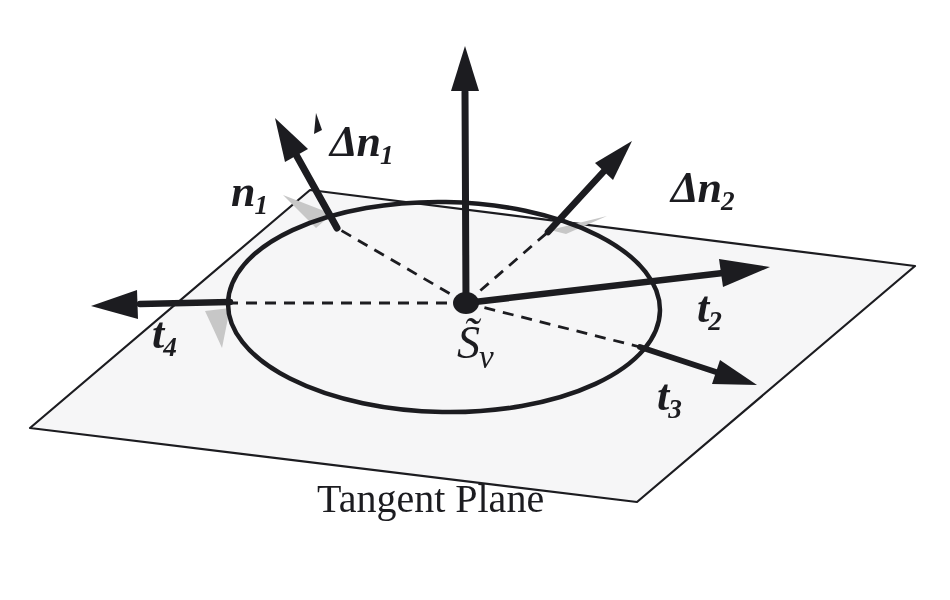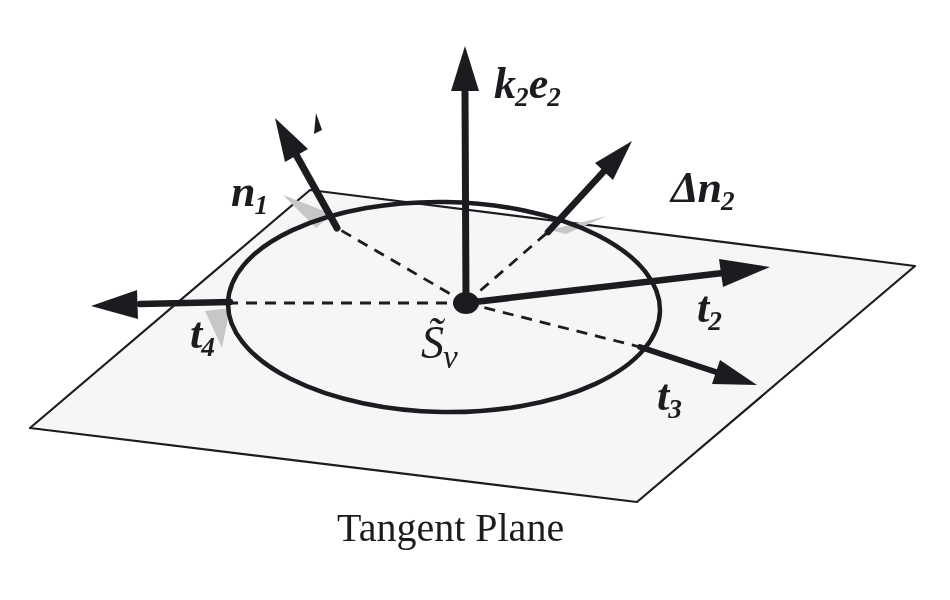--- a/index.html
+++ b/index.html
@@ -35,20 +35,21 @@
     letter-spacing:-1px;
   }
   .lbl .sub{
     font-size:0.62em;
     vertical-align:-0.28em;
     letter-spacing:0;
   }
   .lbl-sv{
     font-weight:normal;
     font-size:46px;
+    margin-left:36px;
   }
   .lbl-sv .sub{font-size:0.72em;vertical-align:-0.3em;}
   .caption{
     position:absolute;
     color:var(--ink);
     font-size:40px;
     font-style:normal;
     font-weight:normal;
     line-height:1;
     white-space:nowrap;
@@ -90,44 +91,44 @@
     <polygon class="head" points="712,384 720,360 757,385"></polygon>
 
     <path class="shaft" stroke-width="6.5" d="M230,302 L140,304"></path>
     <polygon class="head" points="137,290 138,319 91,306"></polygon>
 
     <ellipse class="dot" cx="466" cy="303" rx="13" ry="11"></ellipse>
 
     <polygon class="head" points="316,113 322,130 314,134"></polygon>
   </svg>
 
-  <div class="lbl" style="left:494px;top:62px;">
-    <span>k</span><span class="sub">2</span><span>e</span><span class="sub">2</span>
-  </div>
 
   <div class="lbl" style="left:231px;top:142px;margin-top:28px;">
     <span>n</span><span class="sub">1</span>
   </div>
 
+  <div class="lbl" style="left:330px;top:120px;">
+    <span>Δn</span><span class="sub">1</span>
+  </div>
 
   <div class="lbl" style="left:631px;top:166px;margin-left:40px;">
     <span>Δn</span><span class="sub">2</span>
   </div>
 
   <div class="lbl" style="left:697px;top:286px;">
     <span>t</span><span class="sub">2</span>
   </div>
 
   <div class="lbl" style="left:657px;top:374px;">
     <span>t</span><span class="sub">3</span>
   </div>
 
-  <div class="lbl" style="left:152px;top:312px;margin-left:38px;">
+  <div class="lbl" style="left:152px;top:312px;">
     <span>t</span><span class="sub">4</span>
   </div>
 
   <div class="lbl lbl-sv" style="left:421px;top:320px;">
     <span>S̃</span><span class="sub">v</span>
   </div>
 
-  <div class="caption" style="left:317px;top:508px;margin-left:20px;">Tangent Plane</div>
+  <div class="caption" style="left:317px;top:479px;">Tangent Plane</div>
 
 </div>
 
 </body></html>

